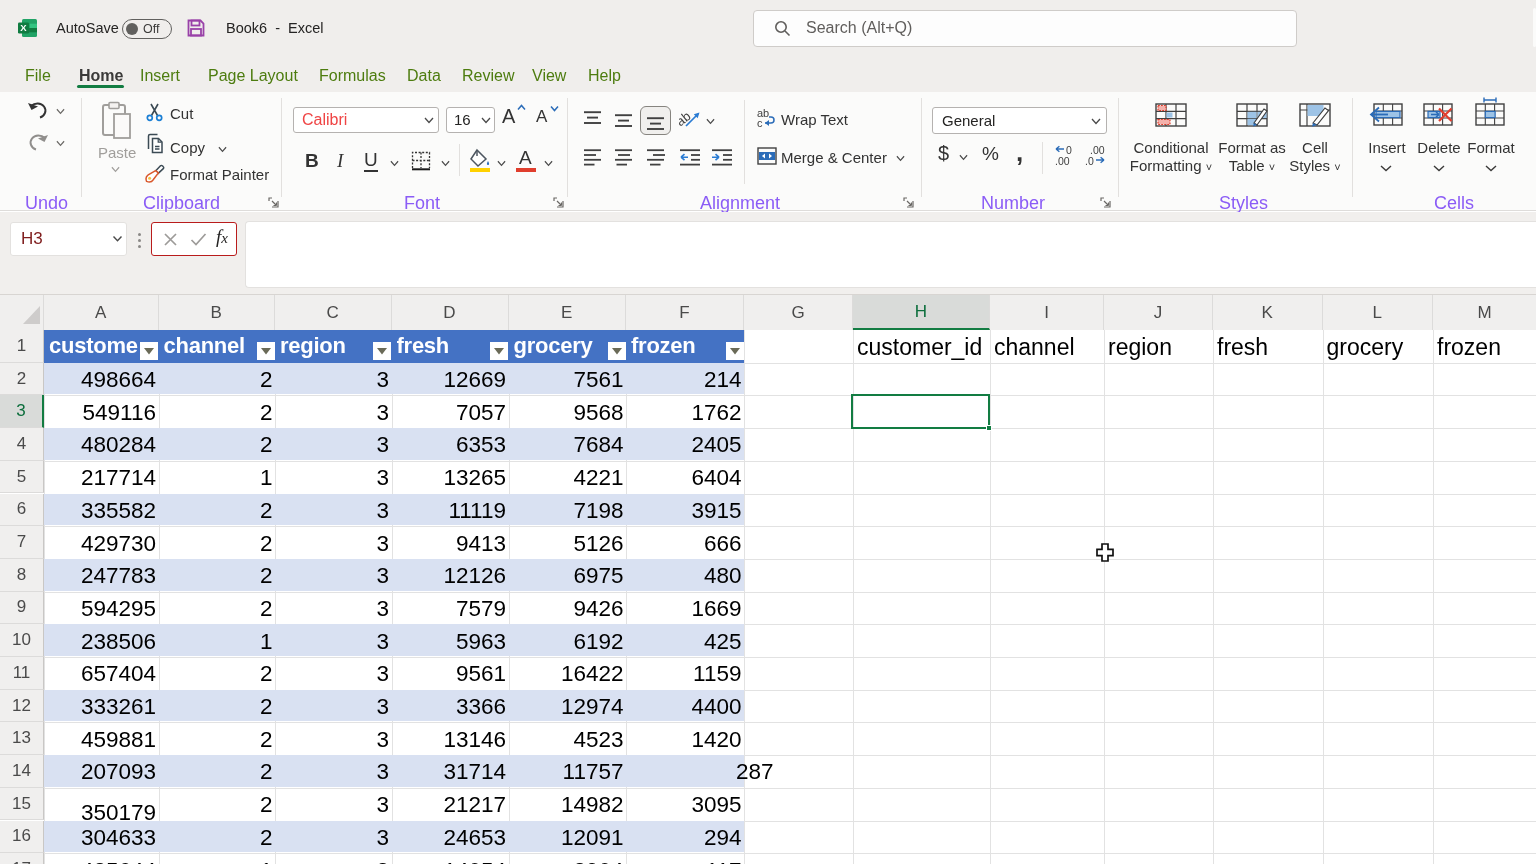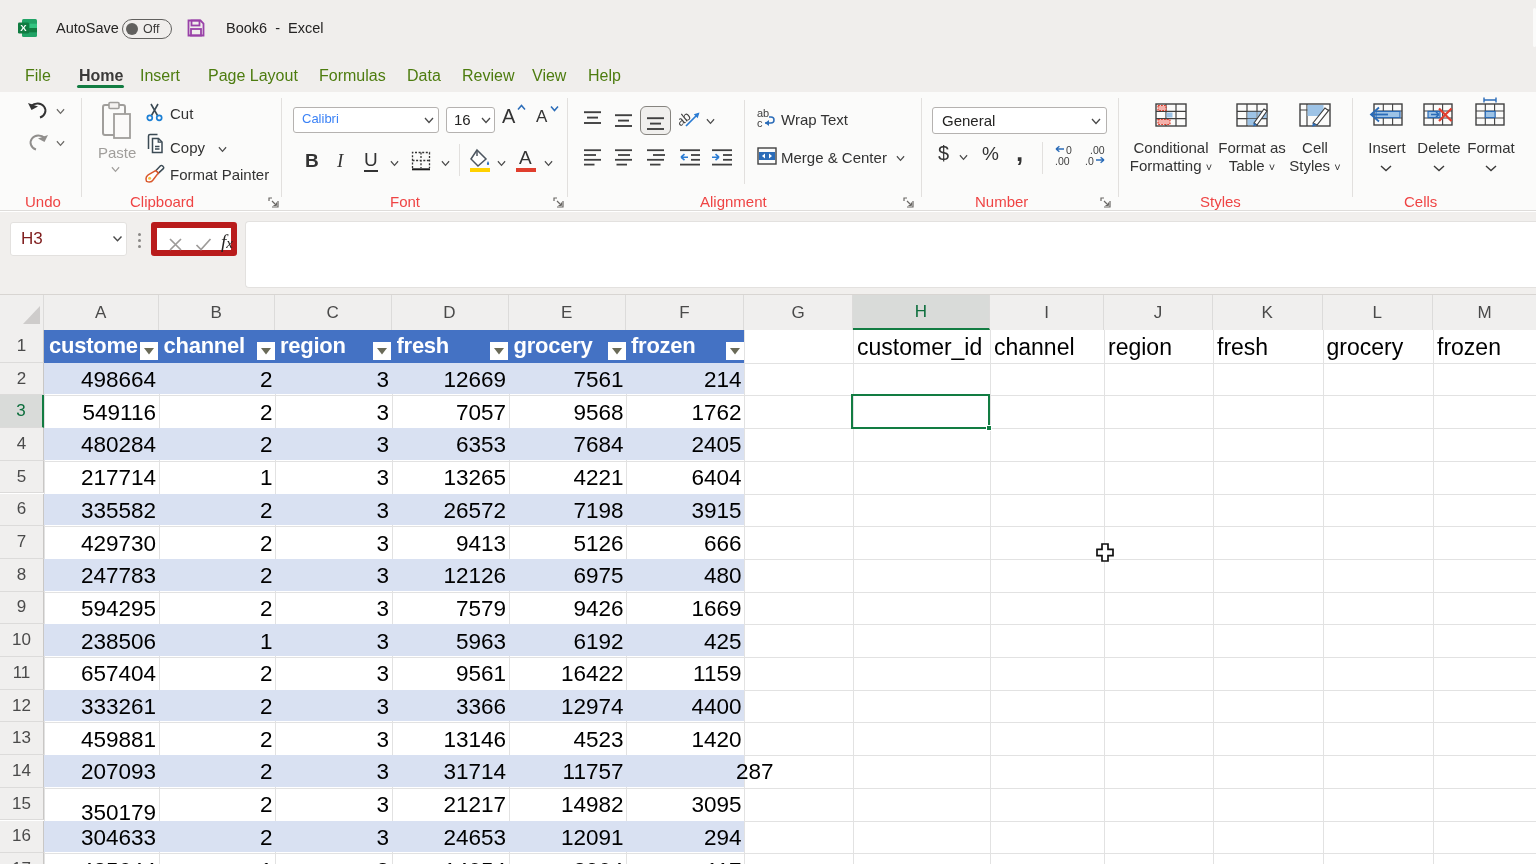--- a/index.html
+++ b/index.html
@@ -5,21 +5,21 @@
 html,body{width:1536px;height:864px;overflow:hidden;background:#fff;
  font-family:"Liberation Sans",sans-serif;-webkit-font-smoothing:antialiased}
 .abs{position:absolute}
 #titlebar{position:absolute;left:0;top:0;width:1536px;height:57px;background:#f0eeec}
 #tabs{position:absolute;left:0;top:57px;width:1536px;height:35px;background:#f0eeec}
 #ribbon{position:absolute;left:0;top:92px;width:1536px;height:119px;background:#fbfbfa;border-bottom:1px solid #dedcda}
 #fbar{position:absolute;left:0;top:212px;width:1536px;height:83px;background:#f1efed;border-bottom:1px solid #d8d5d2}
 #sheet{position:absolute;left:0;top:295px;width:1536px;height:569px;background:#fff}
 .tab{position:absolute;top:10px;font-size:16px;color:#4d7c0f;white-space:nowrap}
 .vsep{position:absolute;top:6px;height:99px;width:1px;background:#e2e0de}
-.glabel{position:absolute;top:101px;font-size:15px;color:#ef4444;text-align:left;white-space:nowrap}
+.glabel{position:absolute;top:101px;font-size:18px;color:#8b5cf6;text-align:right;white-space:nowrap}
 .launch{position:absolute;top:103px;width:11px;height:11px}
 .combo{position:absolute;background:#fff;border:1px solid #b5b2b0;border-radius:3px}
 .chev{position:absolute;width:9px;height:9px}
 .ribtxt{font-size:15px;color:#333;position:absolute;white-space:nowrap}
 .icn{position:absolute}
 .bigtxt{position:absolute;font-size:15px;color:#333;text-align:center;white-space:nowrap}
 .colhead{position:absolute;top:0;height:35px;font-size:17px;color:#4a4a4a;display:flex;align-items:center;justify-content:center;border-right:1px solid #dcdbda;background:#f0efee}
 .rowhead{position:absolute;left:0;width:44px;font-size:17px;color:#4a4a4a;display:flex;align-items:center;justify-content:center;border-bottom:1px solid #dcdbda;background:#f0efee;border-right:1px solid #c9c7c5}
 .cell{position:absolute;display:flex;align-items:center;font-size:22.5px;color:#000;padding-top:2px}
 .num{justify-content:flex-end;padding-right:2.5px}
@@ -40,20 +40,27 @@
 <div class="abs" style="left:122px;top:19px;width:50px;height:20px;border:1.5px solid #61605e;border-radius:10px;background:#f0eeec">
       <div class="abs" style="left:2.5px;top:2.5px;width:12px;height:12px;border-radius:50%;background:#61605e"></div>
       <div class="abs" style="left:20px;top:2px;font-size:12.5px;color:#3b3a39">Off</div>
     </div>
 <svg class="abs" style="left:187px;top:19px" width="18" height="18" viewBox="0 0 18 18">
       <path d="M1.5 1.5 h12 l3 3 v12 h-15 z" fill="none" stroke="#9941a8" stroke-width="1.8"></path>
       <rect x="4.5" y="1.5" width="8" height="5" fill="none" stroke="#9941a8" stroke-width="1.8"></rect>
       <rect x="4" y="10" width="10" height="6.5" fill="none" stroke="#9941a8" stroke-width="1.8"></rect>
     </svg>
 <div class="abs" style="left:226px;top:20px;font-size:14.5px;color:#252423">Book6&nbsp; - &nbsp;Excel</div>
+<div class="abs" style="left:753px;top:10px;width:544px;height:37px;background:#fdfdfd;border:1px solid #cfccc9;border-radius:4px">
+      <svg class="abs" style="left:20px;top:9px" width="17" height="17" viewBox="0 0 17 17">
+        <circle cx="7" cy="7" r="5.2" fill="none" stroke="#605e5c" stroke-width="1.6"></circle>
+        <line x1="11" y1="11" x2="15.5" y2="15.5" stroke="#605e5c" stroke-width="1.6"></line>
+      </svg>
+      <div class="abs" style="left:52px;top:8px;font-size:16px;color:#605e5c">Search (Alt+Q)</div>
+    </div>
 <div class="abs" style="left:1533px;top:8px;width:3px;height:39px;background:#fbfbfa;border-radius:3px"></div>
 </div>
 <div id="tabs">
 <div class="tab" style="left:25px">File</div>
 <div class="tab" style="left:79px;font-weight:bold;color:#3b3a39">Home</div>
 <div class="abs" style="left:77px;top:28px;width:47px;height:3px;background:#127c42;border-radius:2px"></div>
 <div class="tab" style="left:140px">Insert</div>
 <div class="tab" style="left:208px">Page Layout</div>
 <div class="tab" style="left:319px">Formulas</div>
 <div class="tab" style="left:407px">Data</div>
@@ -109,21 +116,21 @@
       <circle cx="5.6" cy="14.2" r="1.5" fill="#f6c445"></circle>
     </svg>
 <div class="ribtxt" style="left:170px;top:74px">Format Painter</div>
 <div class="glabel" style="left:130px;width:90px">Clipboard</div>
 <svg class="launch" style="left:268px;top:105px;position:absolute" width="11" height="11" viewBox="0 0 11 11">
       <path d="M1 4 V1 H4 M4 10 H10 V4" fill="none" stroke="#6a6865" stroke-width="1.2"></path>
       <path d="M4 4 L8.5 8.5 M8.5 8.5 v-3 M8.5 8.5 h-3" stroke="#6a6865" stroke-width="1.2" fill="none"></path>
     </svg>
 <div class="vsep" style="left:281px"></div>
 <div class="combo" style="left:293px;top:15px;width:146px;height:26px">
-      <div class="abs" style="left:8px;top:3px;font-size:13px;color:#3b82f6">Calibri</div>
+      <div class="abs" style="left:8px;top:3px;font-size:16px;color:#ef4444">Calibri</div>
       <svg class="abs" style="left:130px;top:9px" width="10" height="7" viewBox="0 0 10 7">
         <path d="M1 1 L5 5.5 L9 1" fill="none" stroke="#4a4a4a" stroke-width="1.3"></path>
       </svg>
     </div>
 <div class="combo" style="left:446px;top:15px;width:49px;height:26px">
       <div class="abs" style="left:7px;top:3px;font-size:15px;color:#252423">16</div>
       <svg class="abs" style="left:34px;top:9px" width="10" height="7" viewBox="0 0 10 7">
         <path d="M1 1 L5 5.5 L9 1" fill="none" stroke="#4a4a4a" stroke-width="1.3"></path>
       </svg>
     </div>
@@ -348,21 +355,21 @@
 <div id="fbar">
 <div class="abs" style="left:10px;top:10px;width:117px;height:34px;background:#fff;border:1px solid #e3e1df;border-radius:3px">
       <div class="abs" style="left:10px;top:6px;font-size:17px;color:#7f1d1d">H3</div>
       <svg class="abs" style="left:101px;top:12px" width="11" height="8" viewBox="0 0 11 8">
         <path d="M1.5 1.5 L5.5 5.8 L9.5 1.5" fill="none" stroke="#4a4a4a" stroke-width="1.4"></path>
       </svg>
     </div>
 <div class="abs" style="left:138px;top:21px;width:3px;height:3px;border-radius:50%;background:#8a8886"></div>
     <div class="abs" style="left:138px;top:27px;width:3px;height:3px;border-radius:50%;background:#8a8886"></div>
     <div class="abs" style="left:138px;top:33px;width:3px;height:3px;border-radius:50%;background:#8a8886"></div>
-<div class="abs" style="left:151px;top:10px;width:86px;height:34px;background:#fff;border:6px solid #b91c1c;border-radius:3px">
+<div class="abs" style="left:151px;top:10px;width:86px;height:34px;background:#fff;border:1px solid #b91c1c;border-radius:3px">
       <svg class="abs" style="left:11px;top:9px" width="15" height="15" viewBox="0 0 15 15">
         <path d="M2 2 L13 13 M13 2 L2 13" stroke="#9d9b99" stroke-width="1.7"></path>
       </svg>
       <svg class="abs" style="left:38px;top:9px" width="17" height="15" viewBox="0 0 17 15">
         <path d="M1.5 8 L6 12.5 L15.5 2" fill="none" stroke="#9d9b99" stroke-width="1.7"></path>
       </svg>
       <div class="abs" style="left:64px;top:3px;font-size:19px;font-style:italic;font-family:'Liberation Serif',serif;color:#252423">f<span style="font-size:15px">x</span></div>
     </div>
 <div class="abs" style="left:245px;top:9px;width:1291px;height:67px;background:#fff;border:1px solid #e3e1df;border-radius:4px 0 0 4px;border-right:none"></div>
 </div>
@@ -492,21 +499,21 @@
 <div class="cell num" style="left:44px;top:165.8px;width:114.5px;height:32.7px">217714</div>
 <div class="cell num" style="left:158.5px;top:165.8px;width:116.5px;height:32.7px">1</div>
 <div class="cell num" style="left:275px;top:165.8px;width:116.5px;height:32.7px">3</div>
 <div class="cell num" style="left:391.5px;top:165.8px;width:117.0px;height:32.7px">13265</div>
 <div class="cell num" style="left:508.5px;top:165.8px;width:117.5px;height:32.7px">4221</div>
 <div class="cell num" style="left:626px;top:165.8px;width:118px;height:32.7px">6404</div>
 <div class="abs" style="left:44px;top:198.5px;width:700px;height:31.7px;background:#d9e1f2"></div>
 <div class="cell num" style="left:44px;top:198.5px;width:114.5px;height:32.7px">335582</div>
 <div class="cell num" style="left:158.5px;top:198.5px;width:116.5px;height:32.7px">2</div>
 <div class="cell num" style="left:275px;top:198.5px;width:116.5px;height:32.7px">3</div>
-<div class="cell num" style="left:391.5px;top:198.5px;width:117.0px;height:32.7px">26572</div>
+<div class="cell num" style="left:391.5px;top:198.5px;width:117.0px;height:32.7px">11119</div>
 <div class="cell num" style="left:508.5px;top:198.5px;width:117.5px;height:32.7px">7198</div>
 <div class="cell num" style="left:626px;top:198.5px;width:118px;height:32.7px">3915</div>
 <div class="cell num" style="left:44px;top:231.2px;width:114.5px;height:32.7px">429730</div>
 <div class="cell num" style="left:158.5px;top:231.2px;width:116.5px;height:32.7px">2</div>
 <div class="cell num" style="left:275px;top:231.2px;width:116.5px;height:32.7px">3</div>
 <div class="cell num" style="left:391.5px;top:231.2px;width:117.0px;height:32.7px">9413</div>
 <div class="cell num" style="left:508.5px;top:231.2px;width:117.5px;height:32.7px">5126</div>
 <div class="cell num" style="left:626px;top:231.2px;width:118px;height:32.7px">666</div>
 <div class="abs" style="left:44px;top:263.9px;width:700px;height:31.7px;background:#d9e1f2"></div>
 <div class="cell num" style="left:44px;top:263.9px;width:114.5px;height:32.7px">247783</div>

